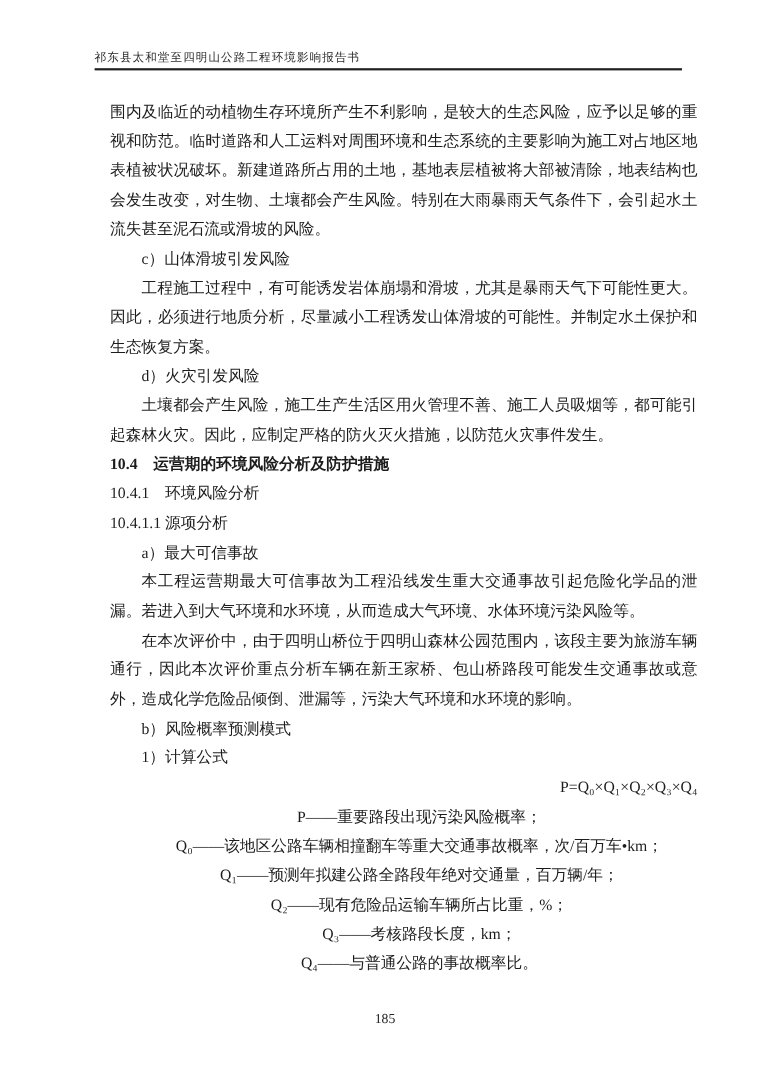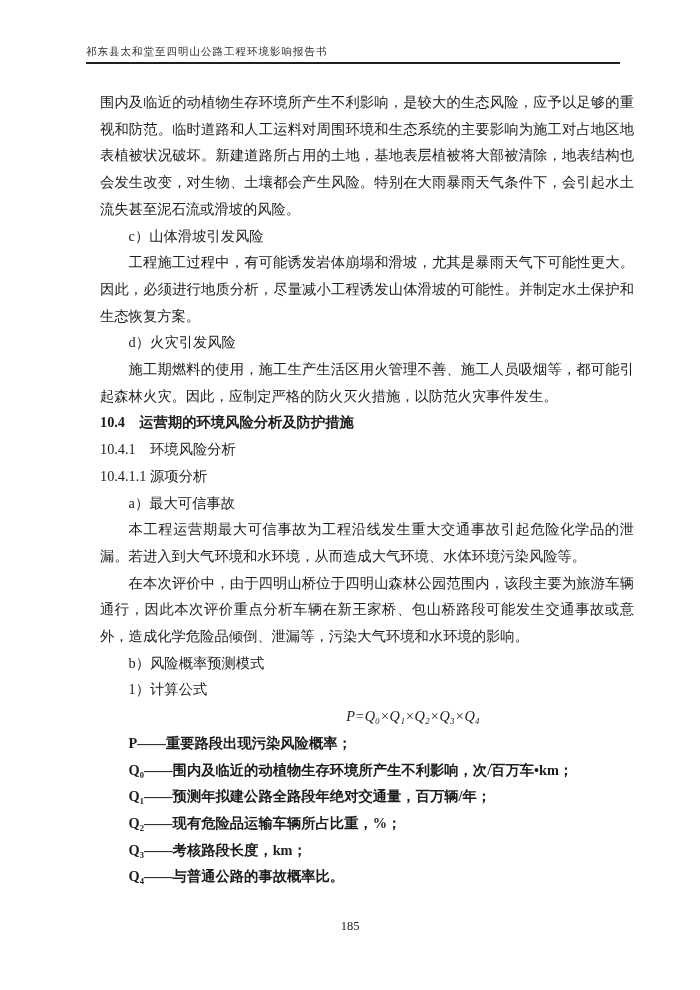--- a/index.html
+++ b/index.html
@@ -40,22 +40,22 @@
     font-size: 14.3px;
     line-height: 26.7px;
     text-align: justify;
     text-justify: inter-ideograph;
   }
   .body-text p { margin: 0; }
   .para          { text-indent: 2em; }
   .para-cont     { text-indent: 0; }
   .heading-bold  { font-weight: bold; text-indent: 0; }
   .heading-plain { font-weight: normal; text-indent: 0; }
-  .formula-line  { text-indent: 0; padding-left: 92px; text-align: center; font-style: italic; }
-  .def-line      { text-indent: 2em; text-align: left; font-weight: bold; }
+  .formula-line  { text-indent: 0; padding-left: 92px; text-align: right; }
+  .def-line      { text-indent: 2em; text-align: center; }
   .page-number {
     position: absolute;
     top: 919px;
     left: 0;
     width: 700px;
     text-align: center;
     font-size: 12.5px;
     color: #222222;
   }
 </style>
@@ -66,32 +66,32 @@
 
   <div class="running-header">祁东县太和堂至四明山公路工程环境影响报告书</div>
 
   <div class="header-rule"></div>
 
   <div class="body-text">
     <p class="para-cont">围内及临近的动植物生存环境所产生不利影响，是较大的生态风险，应予以足够的重视和防范。临时道路和人工运料对周围环境和生态系统的主要影响为施工对占地区地表植被状况破坏。新建道路所占用的土地，基地表层植被将大部被清除，地表结构也会发生改变，对生物、土壤都会产生风险。特别在大雨暴雨天气条件下，会引起水土流失甚至泥石流或滑坡的风险。</p>
     <p class="para">c）山体滑坡引发风险</p>
     <p class="para">工程施工过程中，有可能诱发岩体崩塌和滑坡，尤其是暴雨天气下可能性更大。因此，必须进行地质分析，尽量减小工程诱发山体滑坡的可能性。并制定水土保护和生态恢复方案。</p>
     <p class="para">d）火灾引发风险</p>
-    <p class="para">施工期燃料的使用，施工生产生活区用火管理不善、施工人员吸烟等，都可能引起森林火灾。因此，应制定严格的防火灭火措施，以防范火灾事件发生。</p>
+    <p class="para">土壤都会产生风险，施工生产生活区用火管理不善、施工人员吸烟等，都可能引起森林火灾。因此，应制定严格的防火灭火措施，以防范火灾事件发生。</p>
     <p class="heading-bold">10.4　运营期的环境风险分析及防护措施</p>
     <p class="heading-plain">10.4.1　环境风险分析</p>
     <p class="heading-plain">10.4.1.1 源项分析</p>
     <p class="para">a）最大可信事故</p>
     <p class="para">本工程运营期最大可信事故为工程沿线发生重大交通事故引起危险化学品的泄漏。若进入到大气环境和水环境，从而造成大气环境、水体环境污染风险等。</p>
     <p class="para">在本次评价中，由于四明山桥位于四明山森林公园范围内，该段主要为旅游车辆通行，因此本次评价重点分析车辆在新王家桥、包山桥路段可能发生交通事故或意外，造成化学危险品倾倒、泄漏等，污染大气环境和水环境的影响。</p>
     <p class="para">b）风险概率预测模式</p>
     <p class="para">1）计算公式</p>
     <p class="formula-line">P=Q₀×Q₁×Q₂×Q₃×Q₄</p>
     <p class="def-line">P——重要路段出现污染风险概率；</p>
-    <p class="def-line">Q₀——围内及临近的动植物生存环境所产生不利影响，次/百万车•km；</p>
+    <p class="def-line">Q₀——该地区公路车辆相撞翻车等重大交通事故概率，次/百万车•km；</p>
     <p class="def-line">Q₁——预测年拟建公路全路段年绝对交通量，百万辆/年；</p>
     <p class="def-line">Q₂——现有危险品运输车辆所占比重，%；</p>
     <p class="def-line">Q₃——考核路段长度，km；</p>
     <p class="def-line">Q₄——与普通公路的事故概率比。</p>
   </div>
 
   <div class="page-number">185</div>
 
 </div>
 

